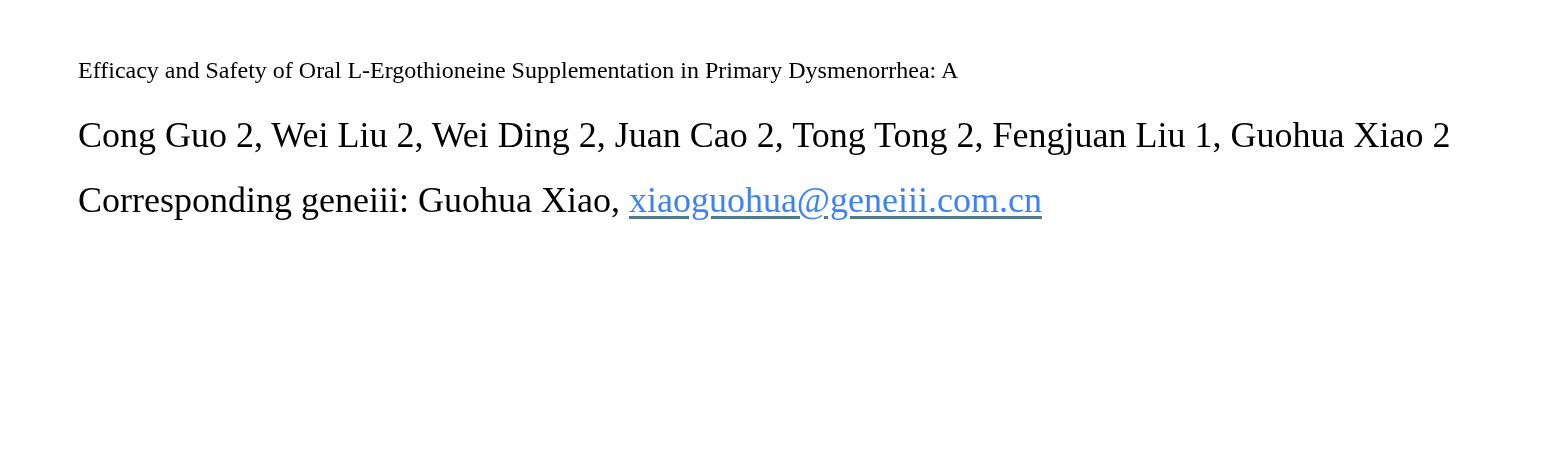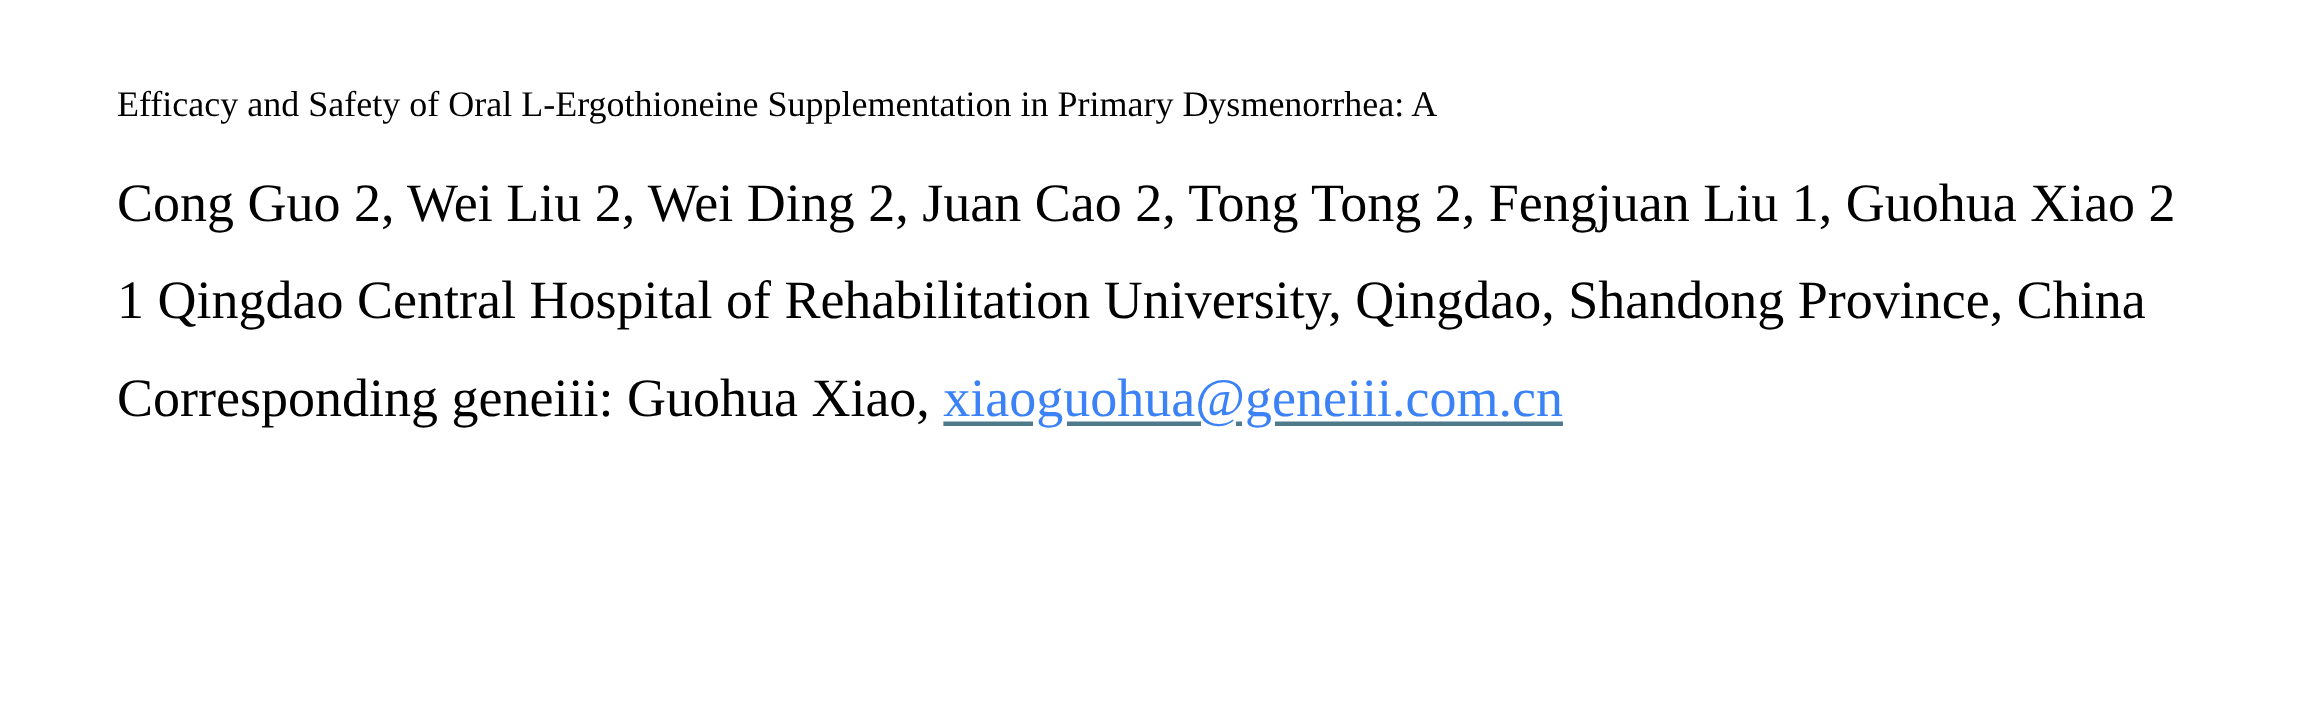--- a/index.html
+++ b/index.html
@@ -46,18 +46,17 @@
 <body>
 
 <div class="page">
 
   <h1 class="title">
     <span class="line">Efficacy and Safety of Oral L-Ergothioneine Supplementation in Primary Dysmenorrhea: A</span>
   </h1>
 
   <p class="body-line">Cong Guo 2, Wei Liu 2, Wei Ding 2, Juan Cao 2, Tong Tong 2, Fengjuan Liu 1, Guohua Xiao 2</p>
 
-  <p class="body-line">1 Qingdao Central Hospital of Rehabilitation University, Qingdao, Shandong Province, China</p>
 
 
   <p class="body-line"><span>Corresponding geneiii: Guohua Xiao, </span><a class="email-link" href="#">xiaoguohua@geneiii.com.cn</a></p>
 
 </div>
 
 </body></html>

